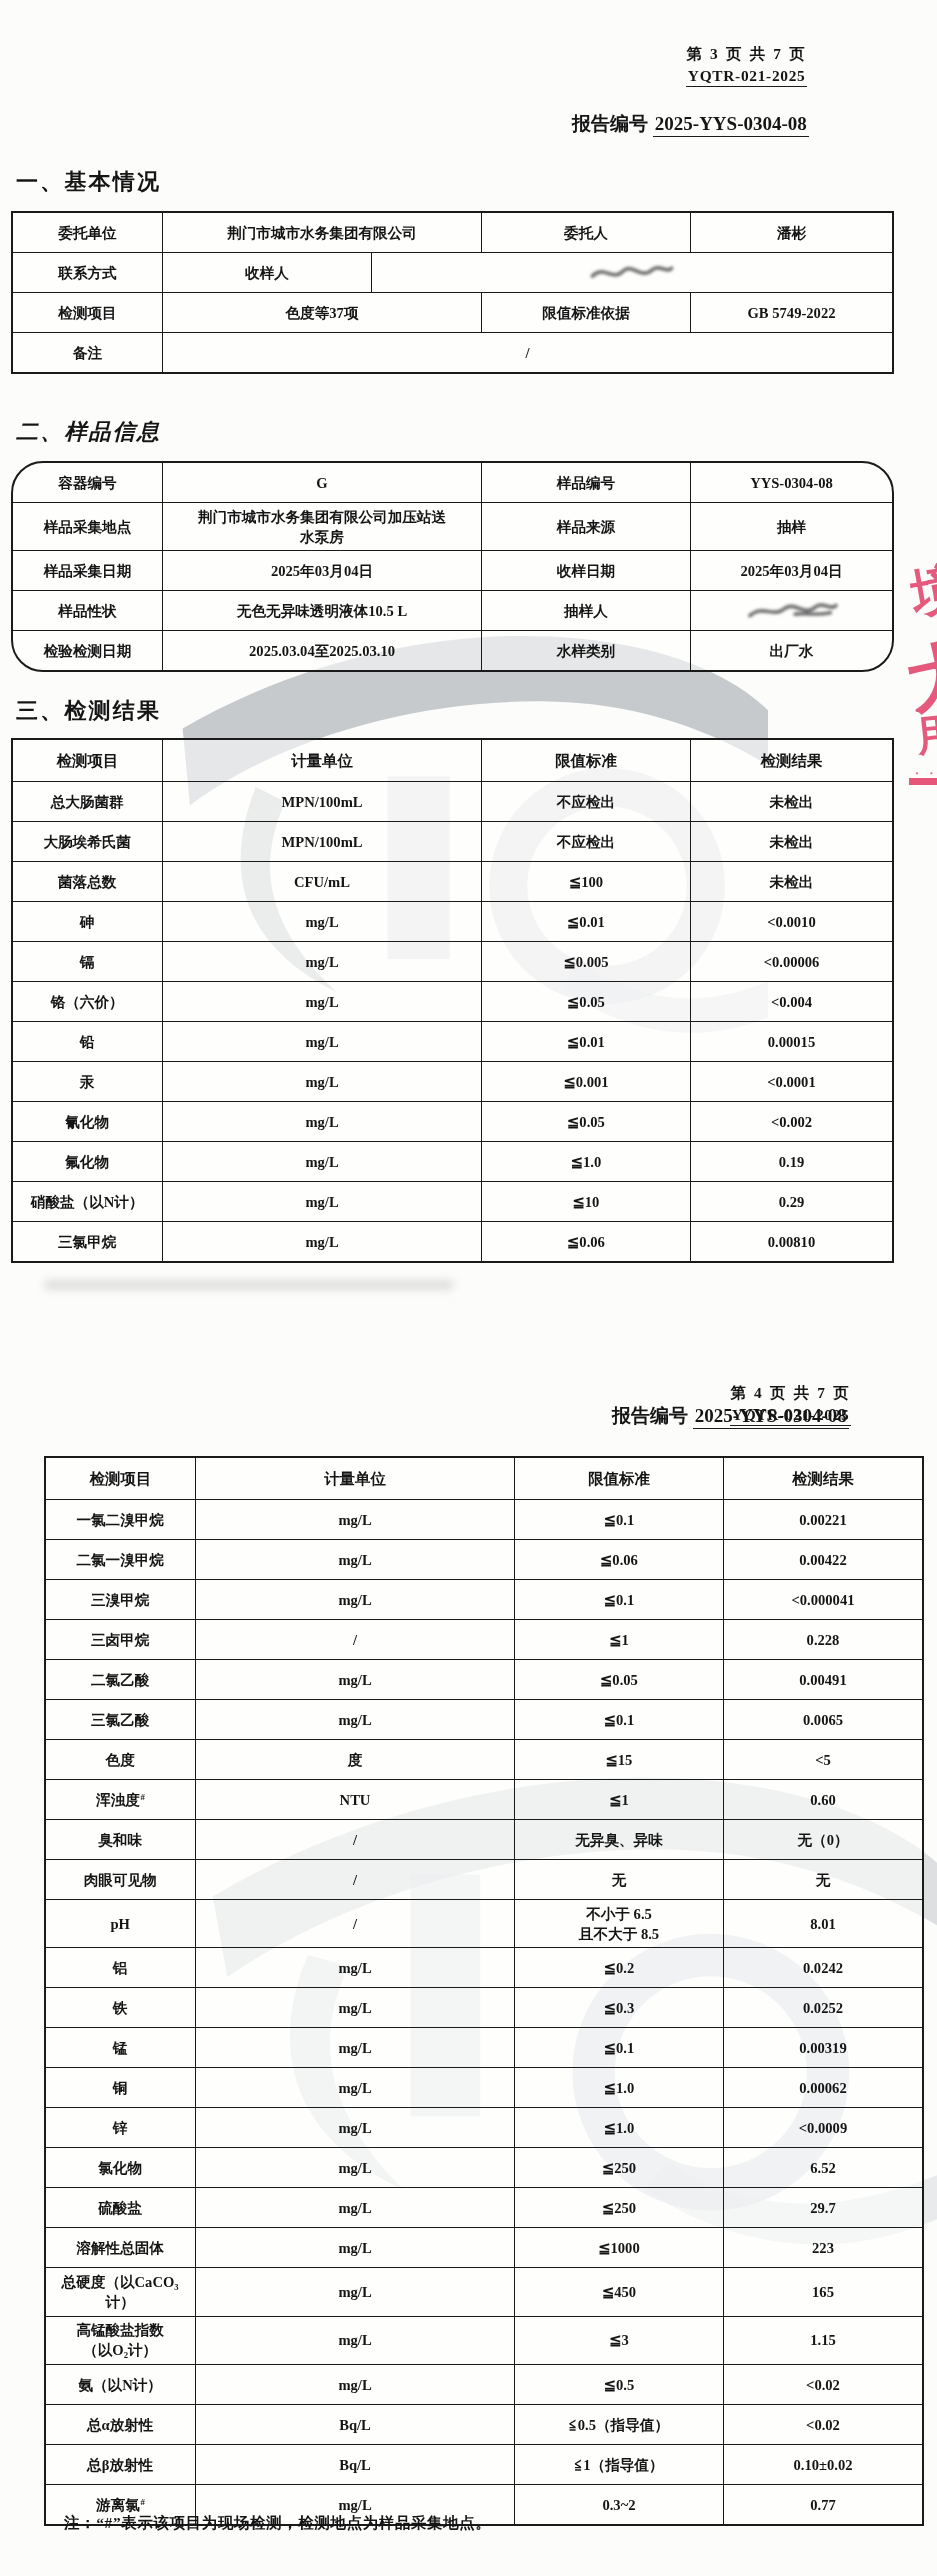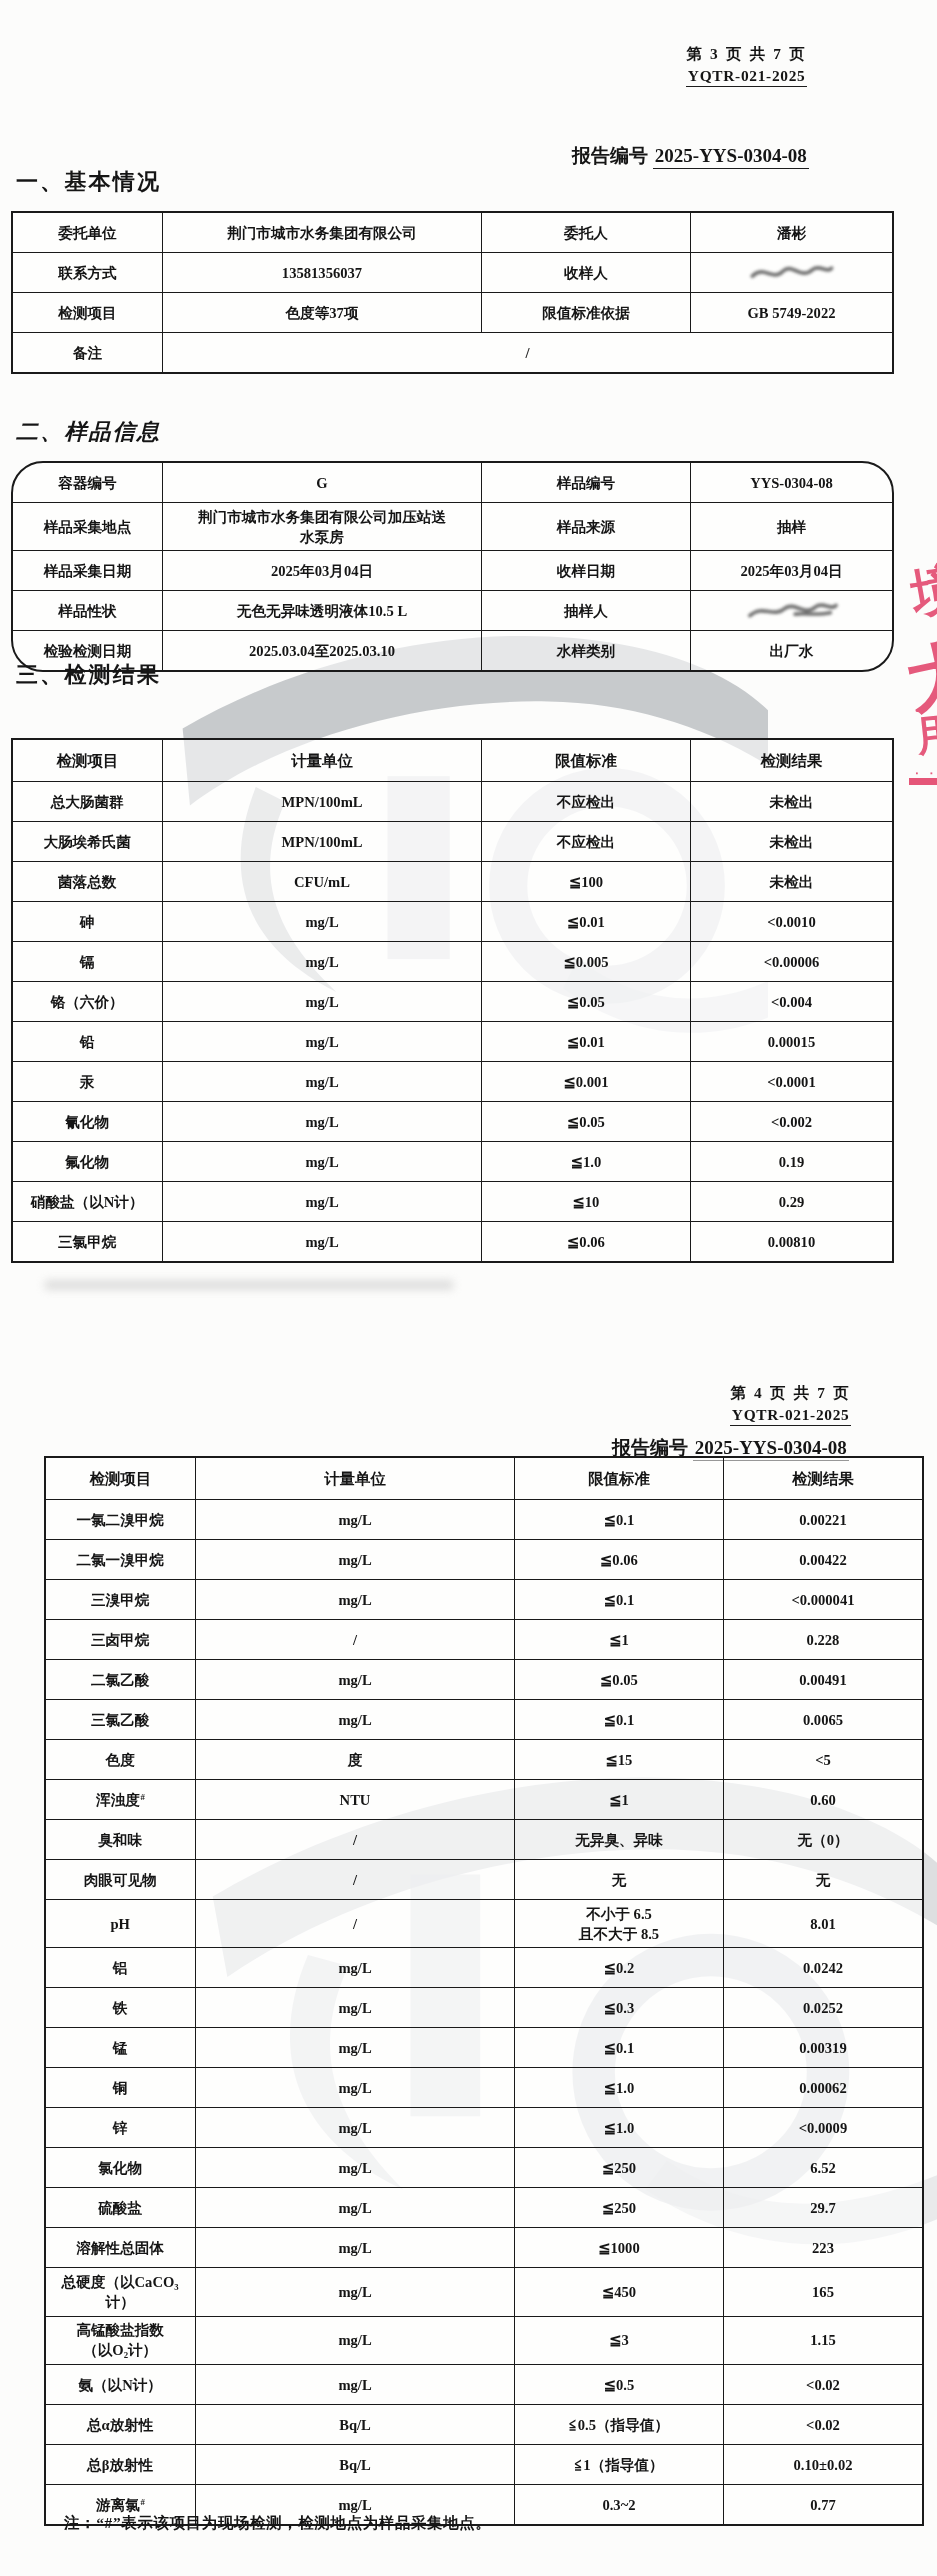--- a/index.html
+++ b/index.html
@@ -6,21 +6,21 @@
   .page{
     position:relative;width:937px;height:2576px;margin:0 auto;
     background:#fcfcfb;overflow:hidden;color:#151515;
     font-family:"Liberation Serif","DejaVu Serif",serif;
   }
   
   .pg-head{position:absolute;text-align:center;font-weight:700;}
   .pg-no{font-size:15.4px;letter-spacing:2.2px;white-space:nowrap;}
   .doc-code{display:inline-block;font-size:15.4px;margin-top:2.2px;
     border-bottom:1.5px solid #1c1c1c;padding:0 1.5px 0.7px;letter-spacing:0.7px;}
-  .report-line{position:absolute;font-size:19px;font-weight:700;white-space:nowrap;margin-top:32px;}
+  .report-line{position:absolute;font-size:19px;font-weight:700;white-space:nowrap;}
   .report-no{border-bottom:1.5px solid #1c1c1c;padding:0 2.2px 1.5px;}
   
   .sec{position:absolute;font-size:22px;font-weight:700;letter-spacing:2.2px;white-space:nowrap;}
   
   .tbl{position:absolute;border:2.2px solid #1a1a1a;background:rgba(255,255,255,.55);}
   .row{display:flex;border-bottom:1.5px solid #1a1a1a;}
   .row:last-child{border-bottom:none;}
   .cell{
     display:flex;align-items:center;justify-content:center;
     text-align:center;border-right:1.5px solid #1a1a1a;
@@ -87,21 +87,20 @@
 
   <div class="tbl" style="left:11px;top:211px;width:879px;">
     <div class="row">
       <div class="cell c1 lbl">委托单位</div>
       <div class="cell c2 val">荆门市城市水务集团有限公司</div>
       <div class="cell c3 lbl">委托人</div>
       <div class="cell c4 val">潘彬</div>
     </div>
     <div class="row">
       <div class="cell c1 lbl">联系方式</div>
-      <div class="cell c2 val">13581356037</div>
       <div class="cell c3 lbl">收样人</div>
       <div class="cell c4">
         <svg class="sig" width="88" height="25" viewBox="0 0 120 34">
           <path d="M6,22 C22,6 34,30 48,15 C60,3 72,28 88,13 C98,5 108,19 114,11" fill="none" stroke="#4c4c4c" stroke-width="5" stroke-linecap="round"></path>
         </svg>
       </div>
     </div>
     <div class="row">
       <div class="cell c1 lbl">检测项目</div>
       <div class="cell c2 val">色度等37项</div>
@@ -147,21 +146,21 @@
       </div>
     </div>
     <div class="row">
       <div class="cell c1 lbl">检验检测日期</div>
       <div class="cell c2 val">2025.03.04至2025.03.10</div>
       <div class="cell c3 lbl">水样类别</div>
       <div class="cell c4 val">出厂水</div>
     </div>
   </div>
 
-  <div class="sec" style="left:16px;top:660px;">三、检测结果</div>
+  <div class="sec" style="left:16px;top:696px;">三、检测结果</div>
 
   <div class="tbl" style="left:11px;top:738px;width:879px;">
     <div class="row hd">
       <div class="cell c1">检测项目</div>
       <div class="cell c2">计量单位</div>
       <div class="cell c3">限值标准</div>
       <div class="cell c4">检测结果</div>
     </div>
     <div>
 

